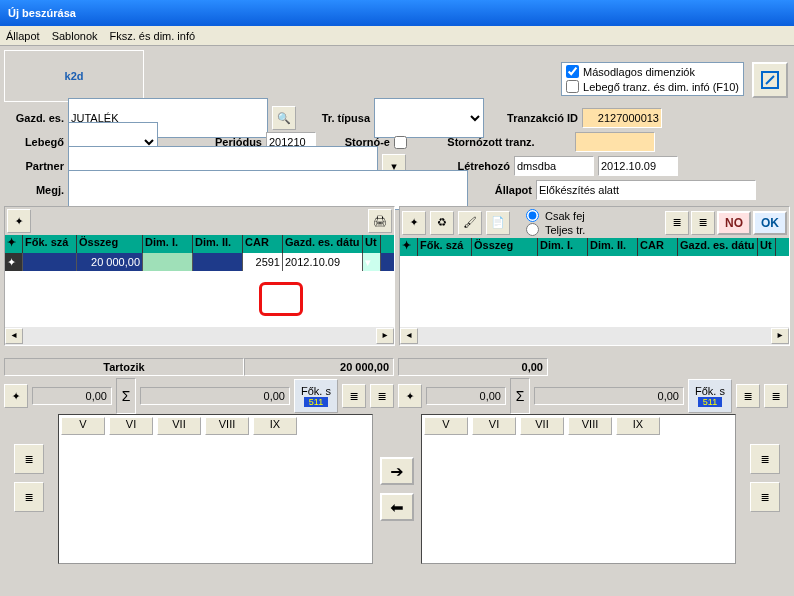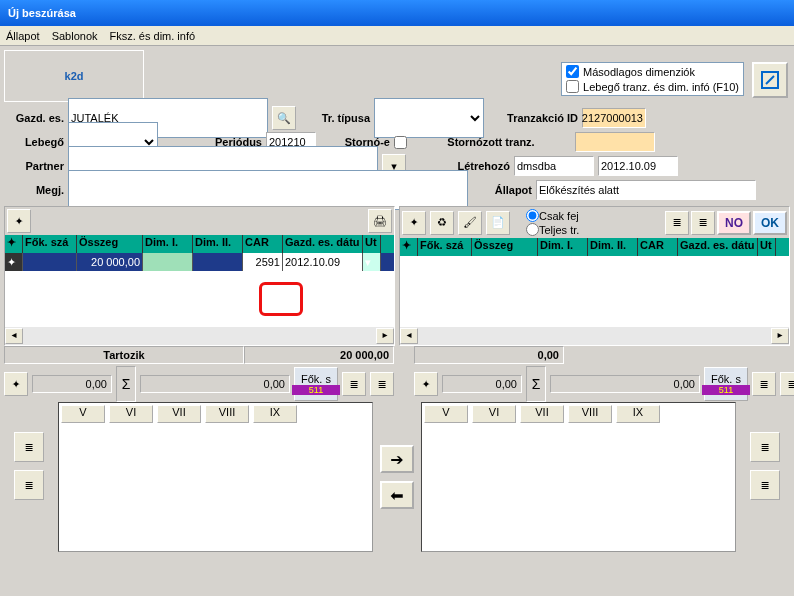--- a/index.html
+++ b/index.html
@@ -26,41 +26,41 @@
 .pane { flex:1; border:1px inset #fff; display:flex; flex-direction:column; background:#fff;}
 .toolbar-row{display:flex;align-items:center;gap:4px;padding:2px;background:#d6d3ce;}
 .grid-hdr { display:flex; background:#00a88f; color:#000; height:18px;}
 .grid-hdr .cell { border-right:1px solid #333; padding:1px 2px; font-weight:bold; overflow:hidden;}
 .grid-body { flex:1; background:#fff; position:relative; overflow:hidden;}
 .grid-row { display:flex; height:18px; background:#1e3a8a; color:#fff;}
 .grid-row .cell { border-right:1px solid #555; padding:1px 2px; overflow:hidden; display:flex; align-items:center;}
 .scroll-x { height:18px; background:#e8e8e8; display:flex; align-items:center;}
 .scrbtn { width:18px; height:16px; border:1px outset #fff; background:#ece9d8; text-align:center; font-size:10px;}
 .scrtrack { flex:1; background:#efefef;}
-.sumrow { display:flex; align-items:center; height:48px; gap:20px; margin-top:4px;}
+.sumrow { display:flex; align-items:center; height:48px; gap:4px; margin-top:16px;}
 .sumbox { width:390px; display:flex; flex-direction:column; gap:2px;}
 .sumbox .line1{display:flex;align-items:center;}
 .sumbox .headlbl{flex:1;text-align:center;font-weight:bold;border:1px inset #fff;height:18px;display:flex;align-items:center;justify-content:center;}
 .sumbox .valbox{width:150px;text-align:right;border:1px inset #fff;height:18px;padding:0 4px;display:flex;align-items:center;justify-content:flex-end;}
 .sumbox .line2{display:flex;align-items:center;gap:4px;}
 .sigma{width:20px;height:36px;border:1px inset #fff;display:flex;align-items:center;justify-content:center;font-size:14px;}
 .foksbtn{width:44px;height:34px;border:1px outset #fff;background:#dfe6ef;display:flex;flex-direction:column;align-items:center;justify-content:center;font-size:9px;}
-.foksbtn .b{background:#a21caf;color:#ff0;width:48px;text-align:center;font-size:9px;}
+.foksbtn .b{background:#1d4ed8;color:#ff0;width:24px;text-align:center;font-size:9px;}
 .tabs { display:flex; gap:4px; padding:2px;}
 .tab { width:44px; height:18px; border:1px outset #fff; background:#ece9d8; text-align:center; cursor:pointer;}
 .bottom { display:flex; gap:4px; margin-top:4px; height:150px;}
 .bp { width:50px; display:flex; flex-direction:column; gap:8px; align-items:center; padding-top:30px;}
 .bigpane { flex:1; border:1px inset #999; background:#fff; display:flex; flex-direction:column;}
 .arrows{width:40px;display:flex;flex-direction:column;gap:8px;align-items:center;justify-content:center;}
 .arrowbtn{width:34px;height:28px;border:2px outset #fff;background:#ece9d8;display:flex;align-items:center;justify-content:center;font-size:16px;}
 .selring { position:absolute; border:3px solid #e11; border-radius:6px; width:44px; height:34px; left:259px; top:236px; pointer-events:none;}
 .nook{width:34px;height:24px;border:2px outset #fff;display:flex;align-items:center;justify-content:center;font-weight:bold;font-size:12px;}
-.no{color:#4c1d95;background:#ffe2e2;}
+.no{color:#7f1d1d;background:#ffe2e2;}
 .ok{color:#059; background:#e2efff;}
-.radio{display:flex;align-items:center;gap:0;font-size:10px;}
+.radio{display:flex;align-items:center;gap:6px;font-size:10px;}
 .rightbtns{display:flex;gap:2px;align-items:center;}
 </style>
 </head>
 <body>
 
 <div class="titlebar">
   <span>Új beszúrása</span>
 </div>
 <div class="menubar">
   <span>Állapot</span>
@@ -95,21 +95,21 @@
   </div>
 
   <div class="hdrgrid">
     <div class="row">
       <label>Gazd. es.</label>
       <input type="text" style="width: 200px;" value="JUTALÉK">
       <div class="iconbtn">🔍</div>
       <label class="lbl2">Tr. típusa</label>
       <select style="width:110px"><option>Manuális</option></select>
       <label class="lbl2" style="width:90px">Tranzakció ID</label>
-      <span class="sunken ro" style="width:64px;justify-content:flex-end">2127000013</span>
+      <span class="sunken ro" style="width:80px;justify-content:flex-end">2127000013</span>
     </div>
     <div class="row">
       <label>Lebegő</label>
       <select style="width:90px"><option>2012.10.09</option></select>
       <label style="width:100px;text-align:right;font-weight:bold">Periódus</label>
       <span class="sunken" style="width:50px">201210</span>
       <label class="lbl2">Stornó-e</label>
       <input type="checkbox" style="">
       <label style="width:160px;text-align:center;font-weight:bold">Stornózott tranz.</label>
       <span class="sunken ro" style="width:80px"></span>

